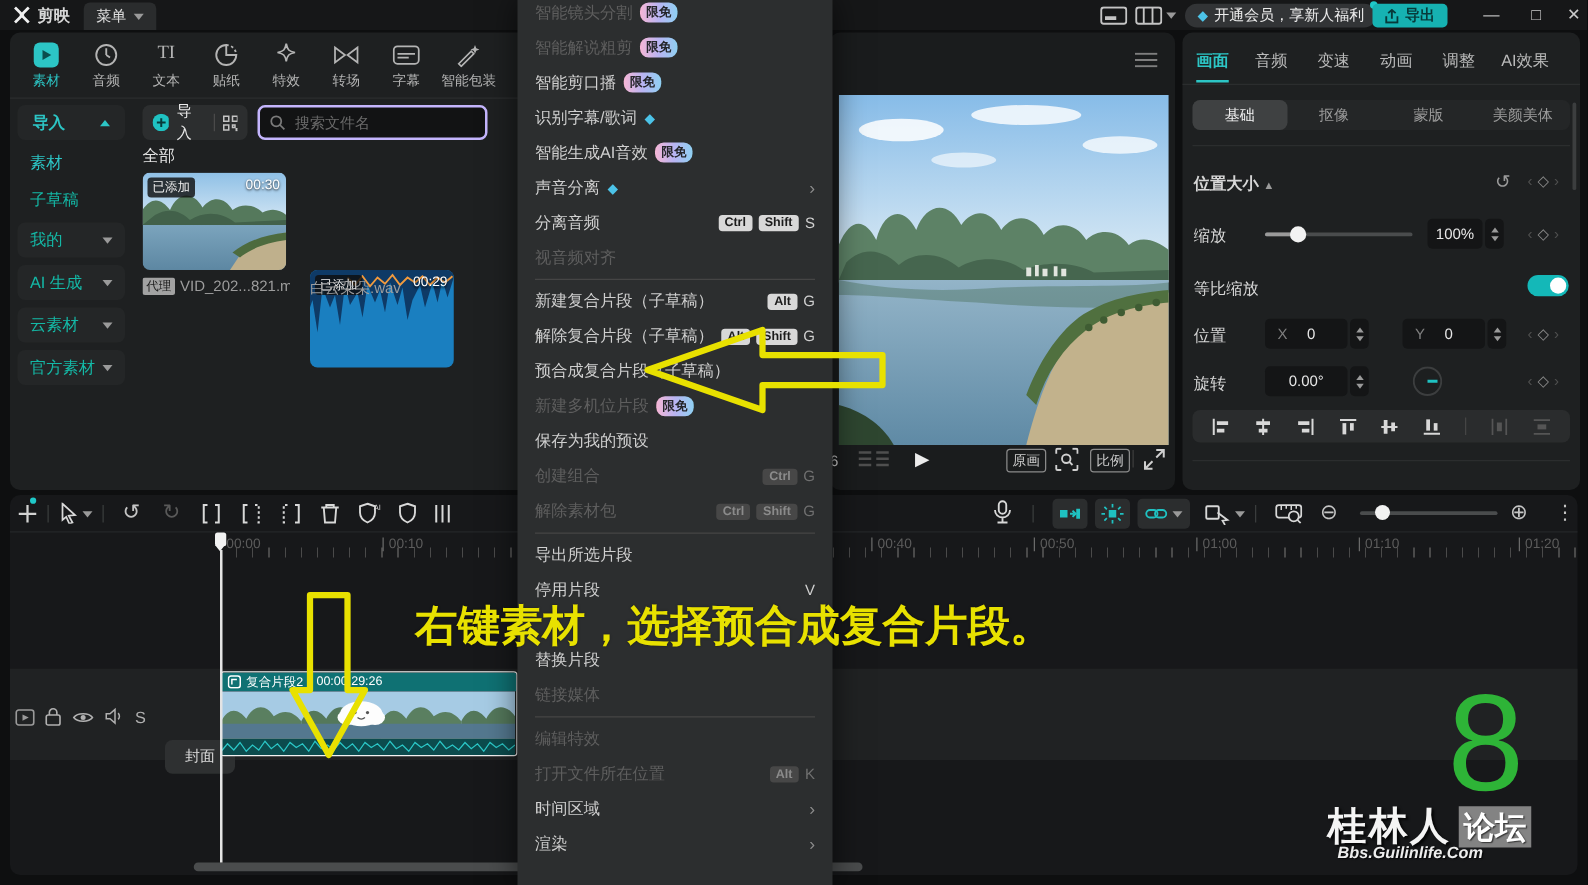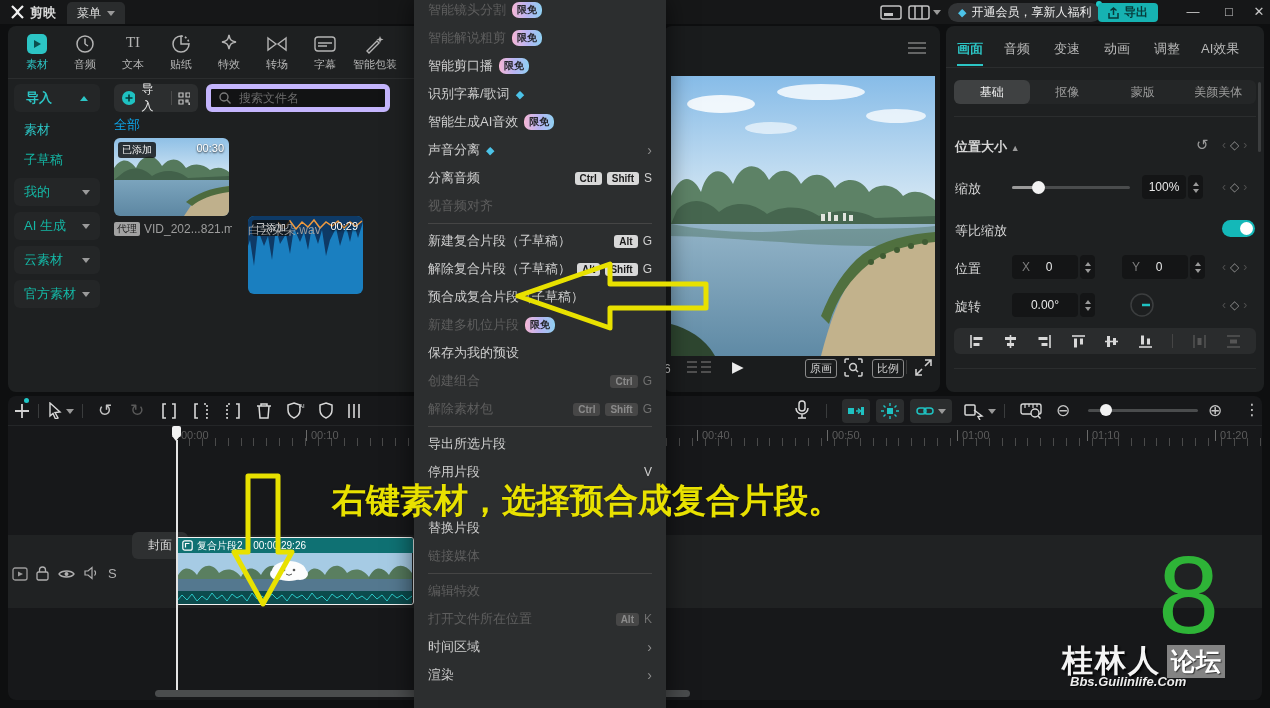--- a/index.html
+++ b/index.html
@@ -14,21 +14,21 @@
   .caret{width:0;height:0;border-left:4px solid transparent;border-right:4px solid transparent;border-top:5px solid #9a9a9a;display:inline-block;}
   .caret-up{width:0;height:0;border-left:4px solid transparent;border-right:4px solid transparent;border-bottom:5px solid #2cc5c5;display:inline-block;}
   .member-pill{background:#323436;border-radius:10px;display:flex;align-items:center;gap:5px;padding:0 10px;font-size:12px;color:#ececec;height:19px;}
   .export-btn{background:#16b2b2;border-radius:4px;display:flex;align-items:center;gap:5px;justify-content:center;font-size:12px;font-weight:bold;color:#073a3a;height:19px;}
   .winbtn{color:#c8c8c8;font-size:13px;line-height:18px;text-align:center;width:22px;}
   
   .lib-tab{display:flex;flex-direction:column;align-items:center;gap:3px;width:46px;color:#b4b4b4;font-size:11px;}
   .lib-tab.active{color:#2cc5c5;}
   .side-item{font-size:13px;color:#14b8a6;display:flex;align-items:center;justify-content:space-between;padding:0 10px;}
   .side-pill{background:#242627;border-radius:6px;height:28px;}
-  .searchbox{background:#121314;border:5px solid #c4b5fd;border-radius:6px;display:flex;align-items:center;gap:6px;padding:0 8px;color:#6e6e6e;font-size:12px;}
+  .searchbox{background:#121314;border:2px solid #c4b5fd;border-radius:6px;display:flex;align-items:center;gap:6px;padding:0 8px;color:#6e6e6e;font-size:12px;}
   .searchbox input{background:transparent;border:0;outline:0;color:#bbb;font-size:12px;width:130px;}
   .searchbox input::placeholder{color:#6a6a6a;}
   .thumb{border-radius:6px;overflow:hidden;position:relative;}
   .added-badge{position:absolute;top:4px;left:4px;background:rgba(15,15,15,.82);color:#efefef;font-size:10px;padding:1px 4px;border-radius:3px;}
   .dur{position:absolute;top:4px;right:5px;color:#fff;font-size:11px;text-shadow:0 1px 2px rgba(0,0,0,.9);}
   .fname{color:#9d9d9d;font-size:12px;white-space:nowrap;overflow:hidden;text-overflow:ellipsis;display:flex;align-items:center;gap:4px;}
   .proxy{background:#a2a2a2;color:#1c1c1c;font-size:10px;border-radius:2px;padding:0 3px;flex:none;}
   
   #ctxmenu{left:414px;top:0;width:252px;height:708px;background:#2c2e2f;box-shadow:0 0 24px rgba(0,0,0,.6);z-index:50;display:flex;flex-direction:column;overflow:hidden;padding-top:0;}
   .mi{flex:none;height:28px;display:flex;align-items:center;gap:6px;padding:0 14px;font-size:13px;color:#cfcfcf;white-space:nowrap;}
@@ -209,21 +209,21 @@
       </div>
     <div class="abs side-item side-pill" style="left:6px;top:220px;width:86px;">
         <span>云素材</span>
         <span class="caret"></span>
       </div>
     <div class="abs side-item side-pill" style="left:6px;top:254px;width:86px;">
         <span>官方素材</span>
         <span class="caret"></span>
       </div>
 
-    <div class="abs" style="left:106px;top:90px;font-size:13px;color:#0ea5e9;">全部</div>
+    <div class="abs" style="left:106px;top:90px;font-size:13px;color:#e5e5e5;">全部</div>
 
     <div class="abs thumb" style="left:106px;top:112px;width:115px;height:78px;">
       <svg width="115" height="78">
         <defs>
             <linearGradient id="sk1" x1="0" y1="0" x2="0" y2="1">
               <stop offset="0" stop-color="#8fc0e6"></stop>
               <stop offset="1" stop-color="#d8e9f5"></stop>
             </linearGradient>
             <linearGradient id="wt1" x1="0" y1="0" x2="0" y2="1">
               <stop offset="0" stop-color="#7ba4bd"></stop>
@@ -566,21 +566,21 @@
     </svg>
   <svg class="abs" style="left:58px;top:568px;" width="17" height="12">
       <path d="M1 6 C4 2 13 2 16 6 C13 10 4 10 1 6 Z" stroke="#b0b0b0" stroke-width="1.3" fill="none"></path>
       <circle cx="8.5" cy="6" r="2" fill="#b0b0b0"></circle>
     </svg>
   <svg class="abs" style="left:84px;top:566px;" width="15" height="14">
       <path d="M1 5 H4 L8 1.5 V12.5 L4 9 H1 Z" stroke="#b0b0b0" stroke-width="1.2" fill="none"></path>
       <path d="M10.5 4.5 a3.5 3.5 0 0 1 0 5" stroke="#b0b0b0" stroke-width="1.2" fill="none"></path>
     </svg>
   <span class="abs" style="left:108px;top:566px;font-size:13px;color:#b0b0b0;">S</span>
-  <div class="abs cover-btn" style="left:132px;top:532px;width:56px;height:27px;">
+  <div class="abs cover-btn" style="left:132px;top:592px;width:56px;height:27px;">
       <span>封面</span>
     </div>
 
   <div class="abs clip">
     <div class="clip-head">
       <svg width="11" height="11">
           <rect x="0.8" y="0.8" width="9.4" height="9.4" rx="2" stroke="#fff" stroke-width="1.2" fill="none"></rect>
           <path d="M3.5 7.5 V3.5 H7.5" stroke="#fff" stroke-width="1.2" fill="none"></path>
         </svg>
       <span>复合片段2</span>

